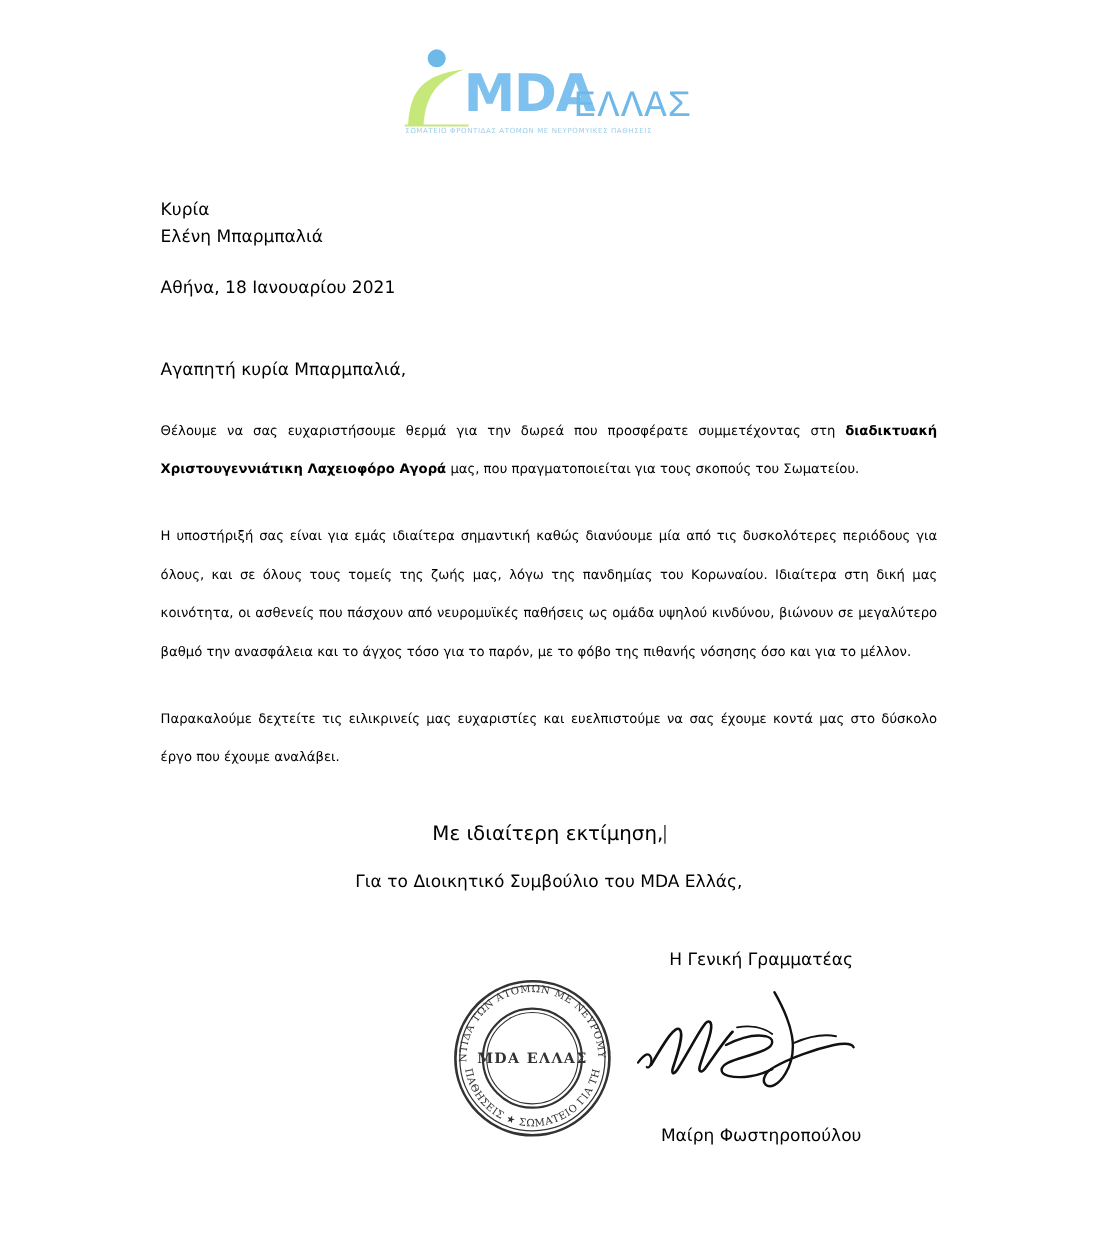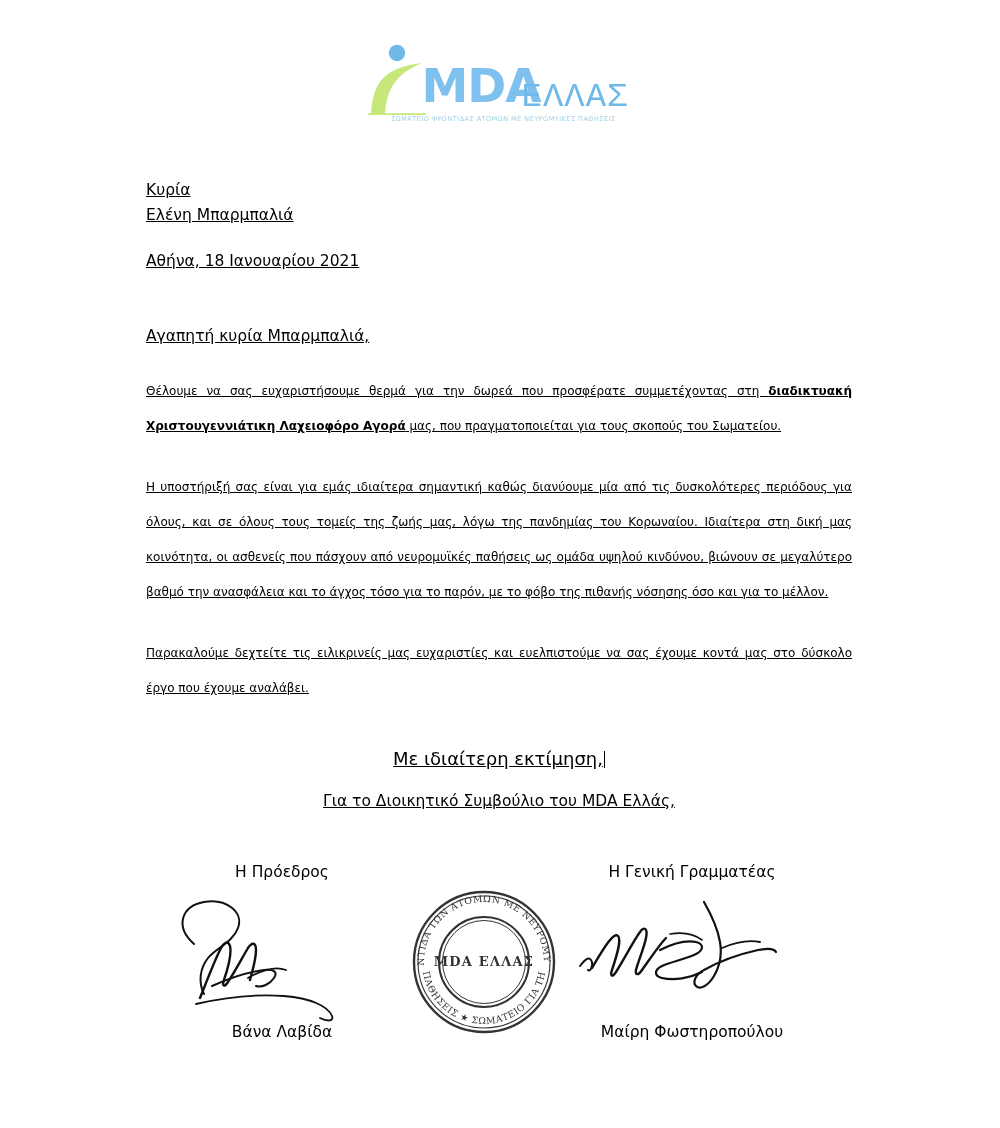--- a/index.html
+++ b/index.html
@@ -61,36 +61,35 @@
     font-size: 34px;
     letter-spacing: 1px;
     color: #6fb9e8;
     line-height: 1;
   }
   .logo-tagline {
     position: absolute;
     left: 5px;
     top: 72px;
     width: 247px;
-    text-align: right;
+    text-align: left;
     font-family: "DejaVu Sans", "Liberation Sans", sans-serif;
     font-size: 6.4px;
     letter-spacing: 0.55px;
     color: #9fcfe8;
     white-space: nowrap;
     line-height: 1;
   }
 
   
   .letter {
     position: absolute;
     left: 146px;
     top: 178px;
     width: 706px;
-    text-decoration: underline;
   }
   .recipient {
     font-size: 15.5px;
     line-height: 25px;
     margin-bottom: 0;
   }
   .date-line {
     margin-top: 22px;
     font-size: 15.5px;
     line-height: 22px;
@@ -201,39 +200,20 @@
 
     <p class="para">Παρακαλούμε δεχτείτε τις ειλικρινείς μας ευχαριστίες και ευελπιστούμε να σας έχουμε κοντά μας στο δύσκολο έργο που έχουμε αναλάβει.</p>
 
     <div class="closing"><span>Με ιδιαίτερη εκτίμηση,</span><span class="caret"></span></div>
 
     <div class="board-line">Για το Διοικητικό Συμβούλιο του MDA Ελλάς,</div>
   </div>
 
   <div class="sig-area">
 
-    <div class="sig-col left">
-      <div class="sig-title">Η Πρόεδρος</div>
-      <div class="sig-draw">
-        <svg viewBox="0 0 260 140" width="260" height="140">
-          <g fill="none" stroke="#111" stroke-linecap="round" stroke-linejoin="round">
-            <path d="M42 62 C22 44 30 24 52 20 C74 16 92 30 86 46 C81 60 64 66 56 76
-                     C48 86 46 100 52 112" stroke-width="2"></path>
-            <path d="M48 116 C56 96 62 80 68 68 C72 60 76 58 78 64 C80 72 76 86 72 98
-                     C70 104 72 106 76 100 C84 88 90 76 96 66 C100 60 104 60 104 68
-                     C104 78 100 90 98 98" stroke-width="2.4"></path>
-            <path d="M60 104 C78 96 96 90 112 88 C122 87 126 90 122 96 C118 102 110 106 104 104" stroke-width="2"></path>
-            <path d="M96 96 C110 88 124 84 134 88" stroke-width="1.8"></path>
-            <path d="M44 122 C70 116 104 112 132 114 C158 116 176 124 180 134
-                     C182 139 176 140 168 136" stroke-width="1.8"></path>
-          </g>
-        </svg>
-      </div>
-      <div class="sig-name">Βάνα Λαβίδα</div>
-    </div>
 
     <div class="stamp-wrap">
       <svg viewBox="0 0 160 160" width="160" height="160">
         <defs>
           <path id="arcTop" d="M 80,80 m -60,0 a 60,60 0 1,1 120,0" fill="none"></path>
           <path id="arcBottom" d="M 80,80 m -62,0 a 62,62 0 1,0 124,0" fill="none"></path>
         </defs>
         <circle cx="80" cy="80" r="70" fill="none" stroke="#333" stroke-width="2.4"></circle>
         <circle cx="80" cy="80" r="66" fill="none" stroke="#333" stroke-width="1.1"></circle>
         <circle cx="80" cy="80" r="45" fill="none" stroke="#333" stroke-width="2"></circle>

